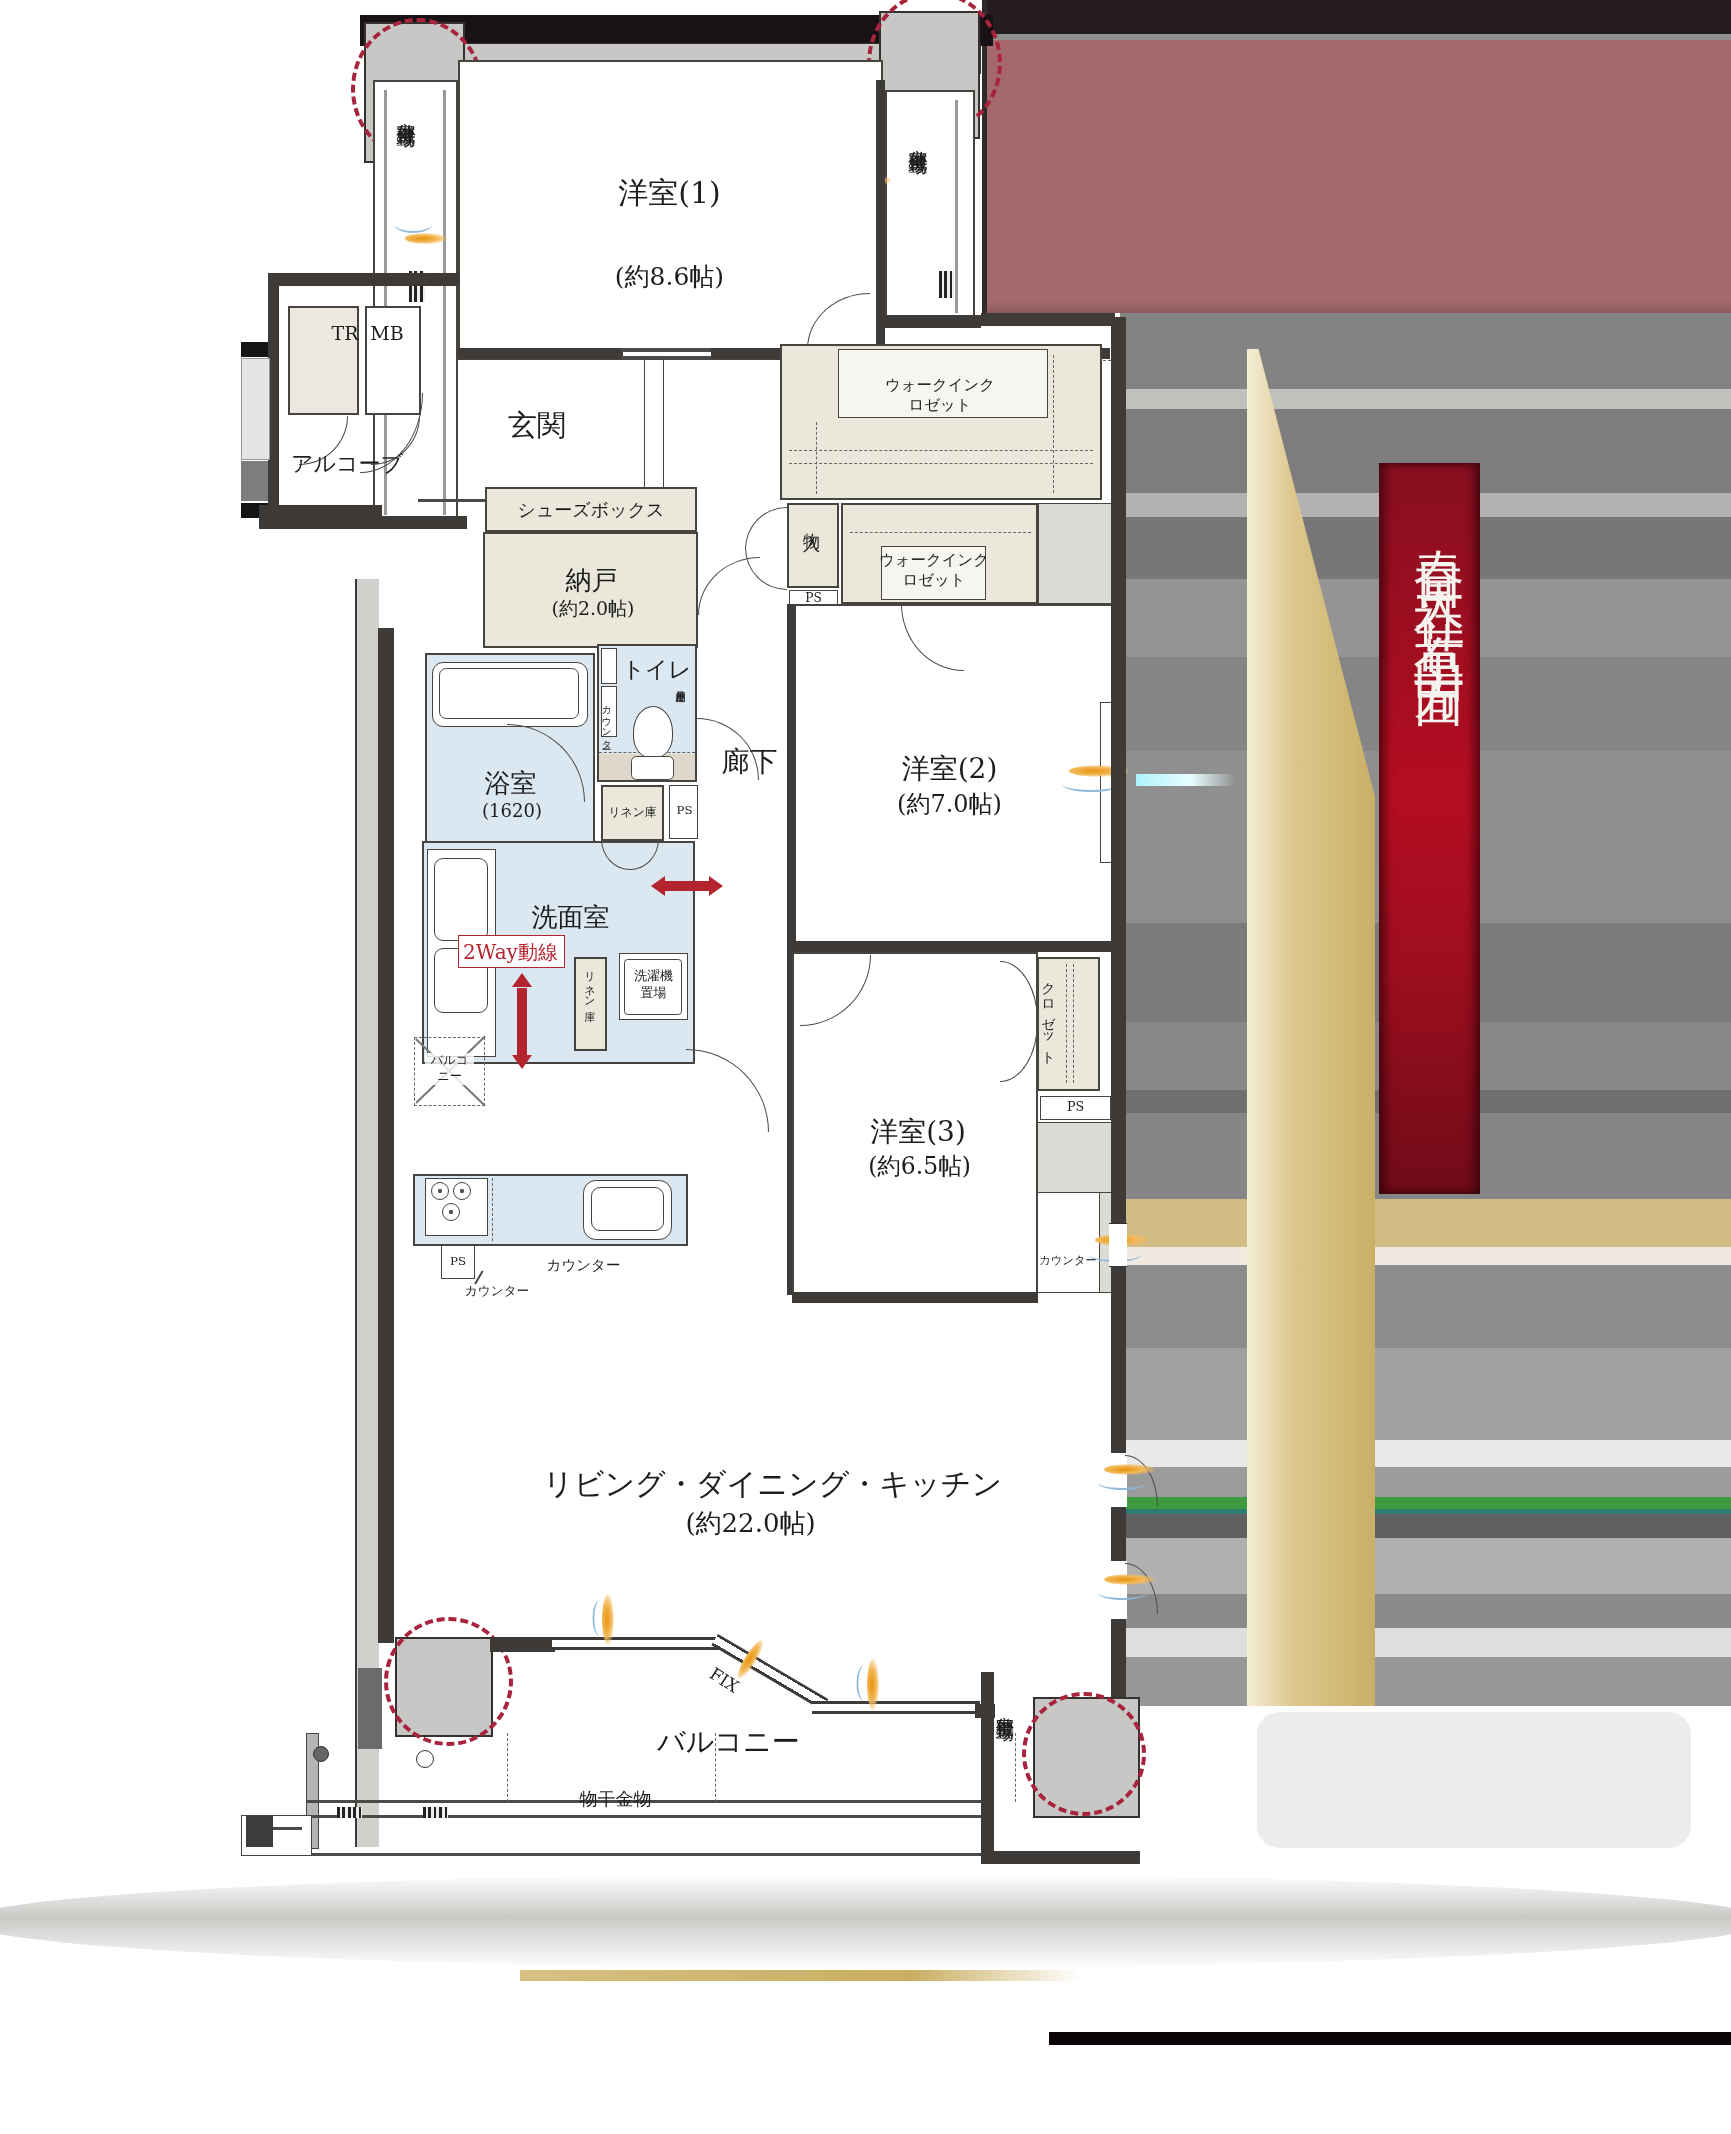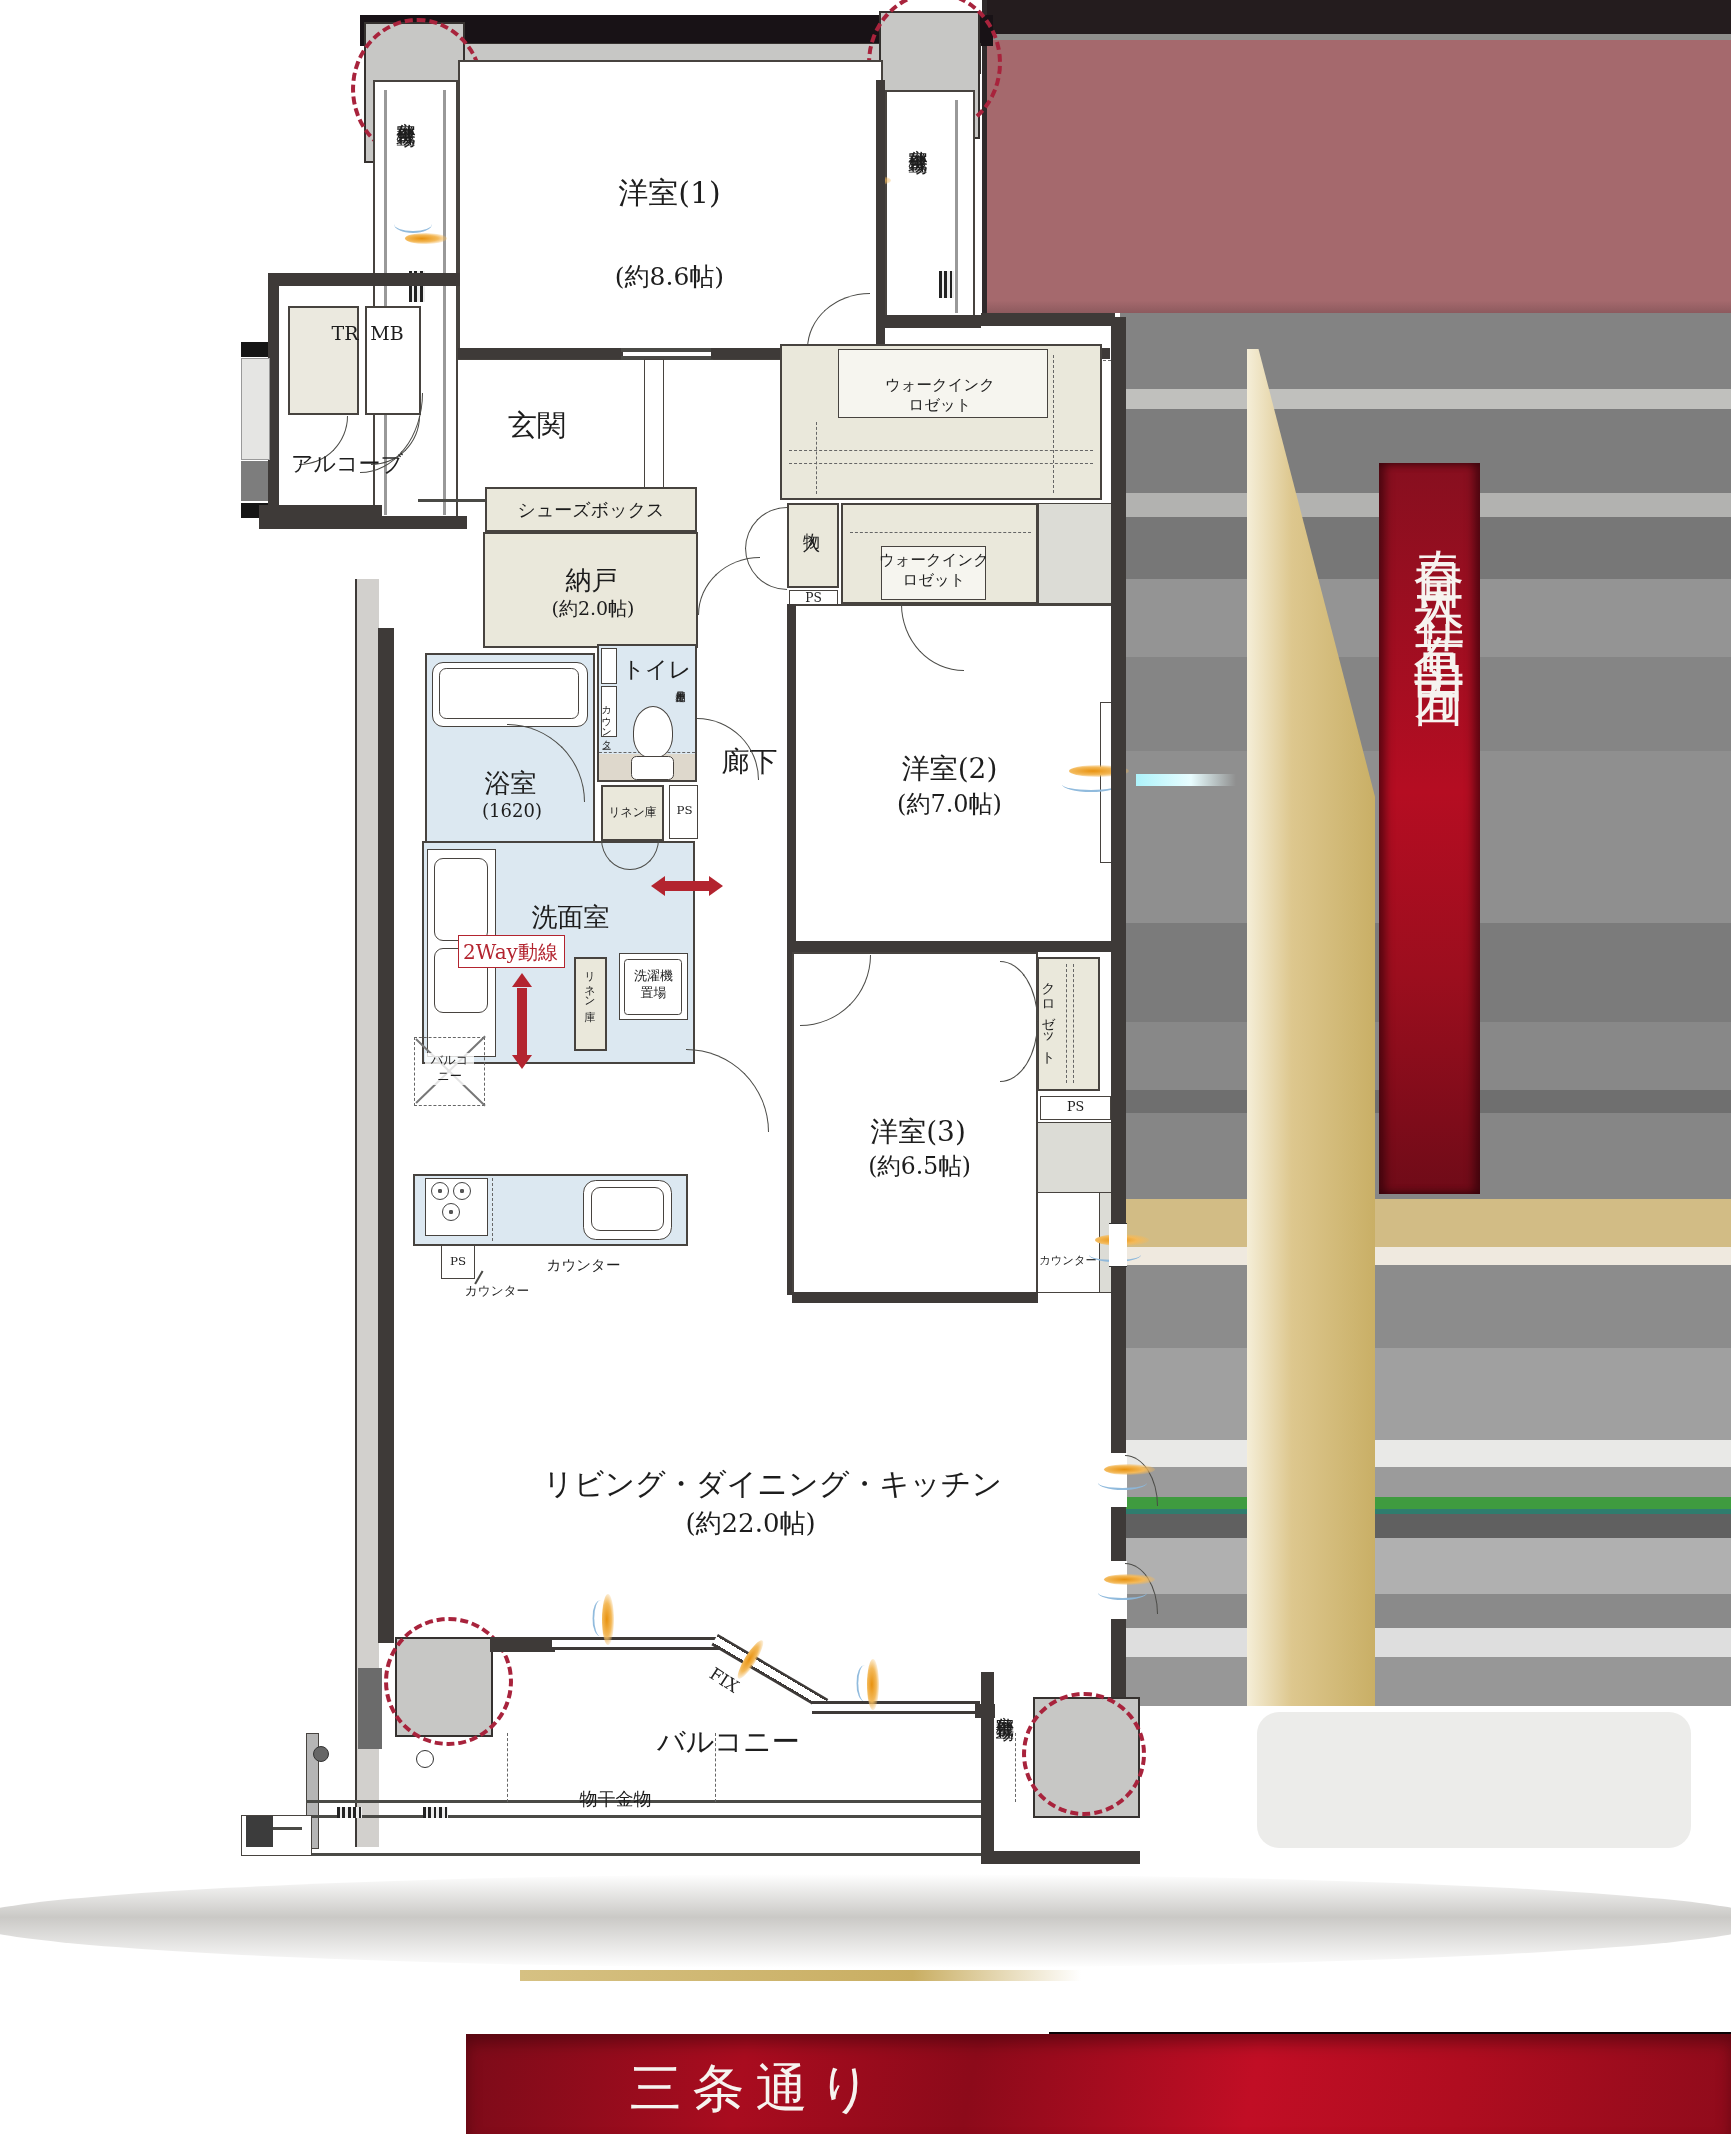--- a/index.html
+++ b/index.html
@@ -56,23 +56,20 @@
   <div class="abs" style="left:1257px;top:1712px;width:434px;height:136px;background:#ececea;border-radius:22px;"></div>
 
   <div class="abs" style="left:1379px;top:463px;width:101px;height:731px;background:linear-gradient(180deg,#870f1f,#b50d22 45%,#9c0e1e 70%,#6f0b18);box-shadow:inset 6.3px 0 9px rgba(30,0,6,.55),inset -6.3px 0 9px rgba(30,0,6,.55);">
     <span class="vlbl" style="left:25px;top:47px;color:#f6f3ef;font-size:51px;letter-spacing:14.5px;">春日大社・若草山方面</span>
   </div>
 
   <div class="abs" style="left:-36px;top:1874px;width:1804px;height:94px;border-radius:50%;background:linear-gradient(to bottom,rgba(190,188,183,0),rgba(167,165,160,.6) 46%,rgba(190,188,183,0));"></div>
   <div class="abs" style="left:520px;top:1970px;width:561px;height:11px;background:linear-gradient(to right,#d6c183,#c9ae62 70%,rgba(201,174,98,0));"></div>
 
   <div class="abs" style="left:1049px;top:2032px;width:682px;height:12.7px;background:#0a0406;"></div>
-  <div class="abs" style="left:466px;top:2034px;width:1266px;height:101px;background:linear-gradient(100deg,#7c0b19 0%,#a90c1f 22%,#8c0a1a 40%,#c10e25 62%,#b00d20 78%,#8f0b1b 100%);box-shadow:inset 0 9px 14.5px rgba(30,0,6,.4);">
-    <span class="lbl" style="left:109px;top:22px;width:362px;color:#f6f3ef;font-size:52px;letter-spacing:11px;">三条通り</span>
-  </div>
 
   <div class="abs" style="left:360px;top:14.5px;width:633px;height:31px;background:#181216;"></div>
   <div class="abs" style="left:369px;top:43px;width:612px;height:31px;background:#c7c7c5;border:1.8px solid #35312f;box-sizing:border-box;"></div>
   <div class="win" style="left:458px;top:80px;width:425px;height:8.1px;background:linear-gradient(#555 0 1.8px,#fff 1.8px 6.3px,#555 6.3px 8.1px);"></div>
 
   <div class="pillar" style="left:364px;top:22px;width:101px;height:141px;"></div>
   <div class="dash-circle" style="left:351px;top:18px;width:125px;height:134px;"></div>
   <div class="pillar" style="left:879px;top:11px;width:101px;height:128px;"></div>
   <div class="dash-circle" style="left:867px;top:-9px;width:127px;height:136px;"></div>
 

